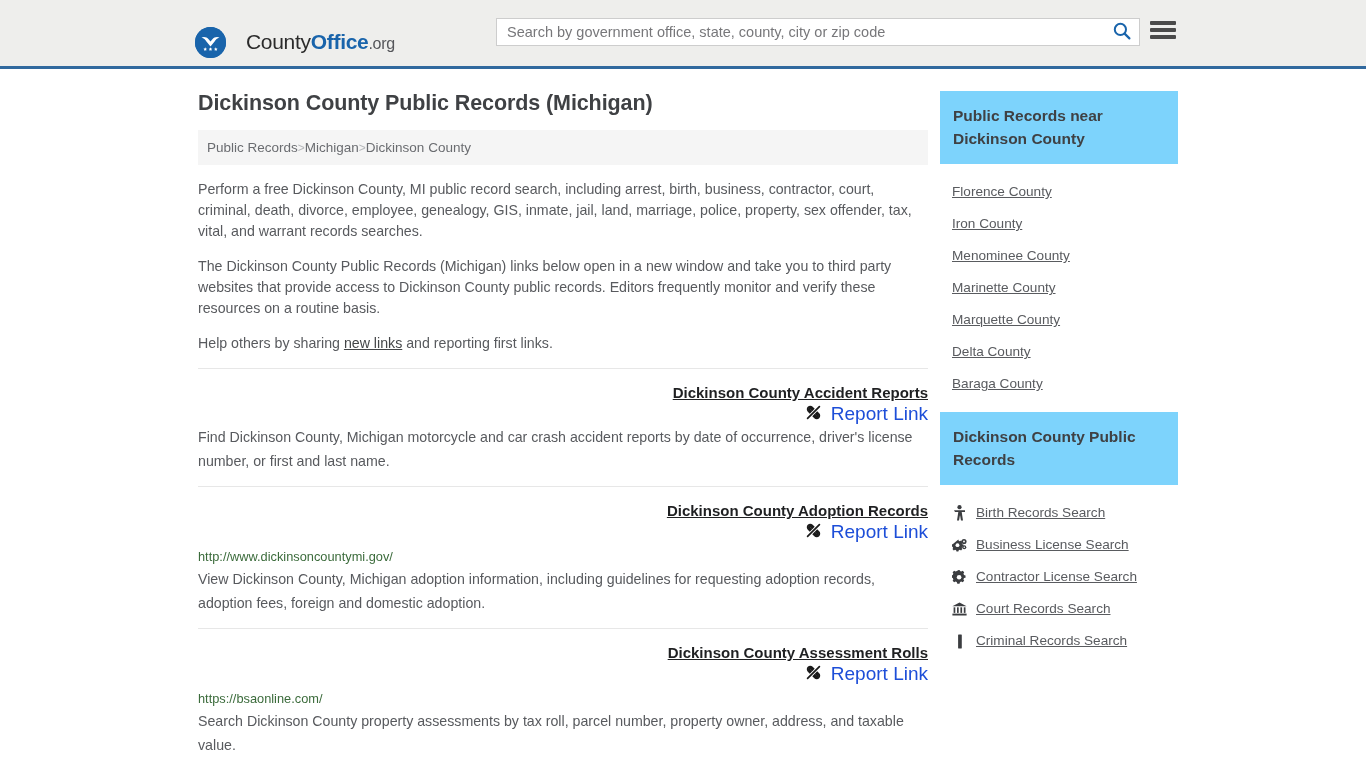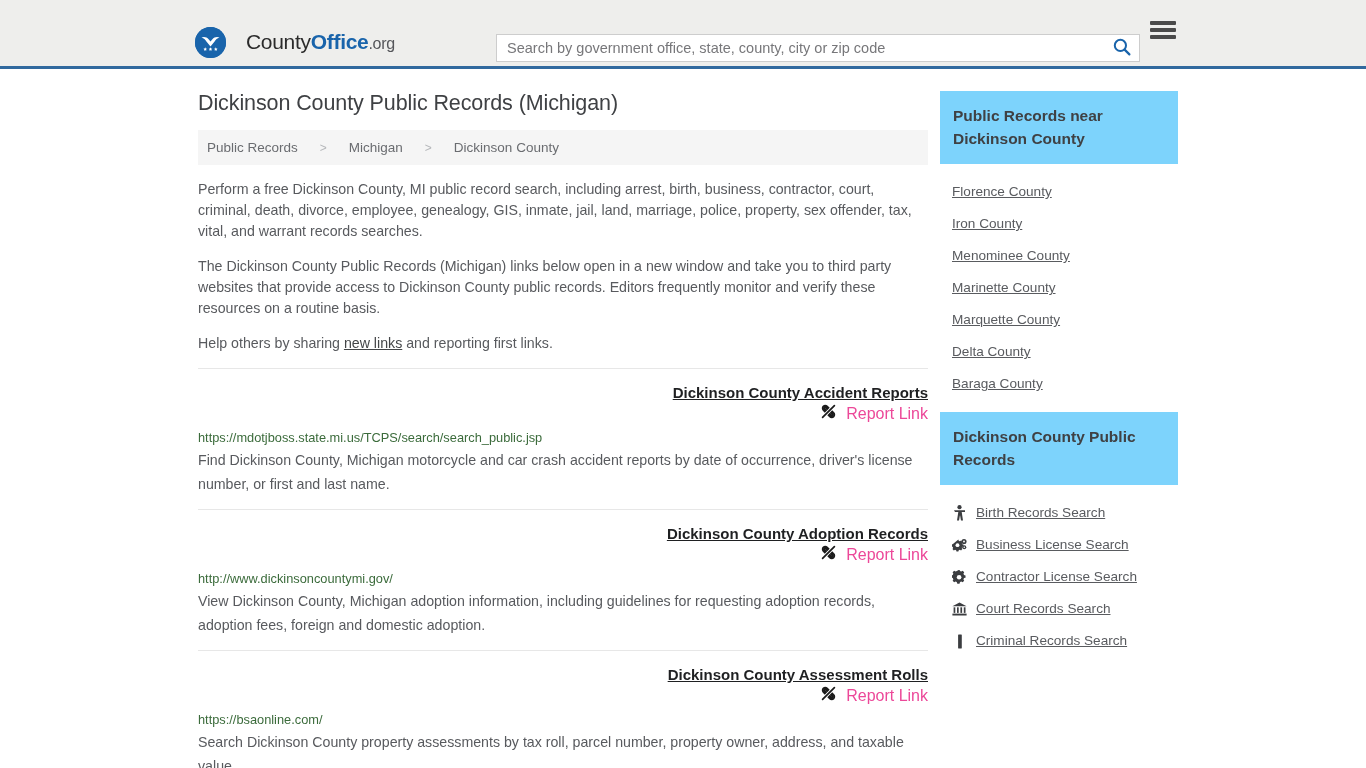--- a/index.html
+++ b/index.html
@@ -44,21 +44,21 @@
     color: #2b2b2b;
     font-weight: 400;
   }
   .logo-text .b { color: #1964ab; font-weight: 700; }
   .logo-text .k { color: #2b2b2b; font-weight: 400; }
   .logo-text .org { color: #55565a; font-size: 16px; }
 
   .search-wrap {
     position: absolute;
     left: 496px;
-    top: 34px;
+    top: 18px;
     width: 644px;
     height: 28px;
     display: flex;
     align-items: center;
     background: #ffffff;
     border: 1px solid #cdcdcd;
   }
   .search-input {
     flex: 1;
     border: 0;
@@ -104,32 +104,32 @@
     display: flex;
     gap: 12px;
   }
   .main-col { width: 730px; flex: none; }
   .side-col { width: 238px; flex: none; padding-top: 22px; }
 
   h1.page-title {
     font-size: 21.5px;
     color: #3f4144;
     margin: 22px 0 14px 0;
-    font-weight: 400;
+    font-weight: 700;
     letter-spacing: -0.1px;
   }
 
   .breadcrumb {
     background: #f5f5f5;
     height: 35px;
     display: flex;
     align-items: center;
     padding: 0 9px;
     font-size: 13.5px;
-    gap: 22px;
+    gap: 0;
     margin-bottom: 14px;
   }
   .breadcrumb a {
     color: #6a6c70;
     text-decoration: none;
   }
   .breadcrumb .sep { color: #b5b7ba; font-size: 12px; }
   .breadcrumb .current { color: #6a6c70; }
 
   .intro p {
@@ -165,22 +165,22 @@
   }
   .report-link {
     display: flex;
     align-items: center;
     gap: 9px;
     cursor: pointer;
     flex: none;
     margin-top: 1px;
   }
   .report-link .lbl {
-    font-size: 16px;
-    color: #ec4899;
+    font-size: 19px;
+    color: #1d4ed8;
   }
   .result-url {
     font-size: 12.8px;
     color: #3b6b3b;
     margin: 5px 0 2px 0;
     line-height: 17px;
   }
   .result-desc {
     font-size: 14.2px;
     color: #585a5e;
@@ -292,21 +292,20 @@
             <g fill="none" stroke="#1a1a1a" stroke-width="1.7" stroke-linecap="round">
               <path d="M3.4 3.4 a2.6 2.6 0 0 1 3.7 0 l1.4 1.4 -1.2 1.2 -1.4 -1.4 a0.95 0.95 0 0 0 -1.3 0 a0.95 0.95 0 0 0 0 1.3 l1.4 1.4 -1.2 1.2 -1.4 -1.4 a2.6 2.6 0 0 1 0 -3.7 z"></path>
               <path d="M13.6 13.6 a2.6 2.6 0 0 1 -3.7 0 l-1.4 -1.4 1.2 -1.2 1.4 1.4 a0.95 0.95 0 0 0 1.3 0 a0.95 0.95 0 0 0 0 -1.3 l-1.4 -1.4 1.2 -1.2 1.4 1.4 a2.6 2.6 0 0 1 0 3.7 z"></path>
               <line x1="2.6" y1="14.4" x2="14.4" y2="2.6"></line>
             </g>
           </svg>
         </span>
         <span class="lbl">Report Link</span>
       </span>
     </div>
-    <div class="result-url">https://mdotjboss.state.mi.us/TCPS/search/search_public.jsp</div>
     <p class="result-desc">Find Dickinson County, Michigan motorcycle and car crash accident reports by date of occurrence, driver's license number, or first and last name.</p>
   </article>
 
   <article class="result">
     <div class="result-head">
       <a class="result-title" href="#">Dickinson County Adoption Records</a>
       <span class="report-link">
         <span>
           <svg width="17" height="17" viewBox="0 0 17 17">
             <g fill="none" stroke="#1a1a1a" stroke-width="1.7" stroke-linecap="round">

